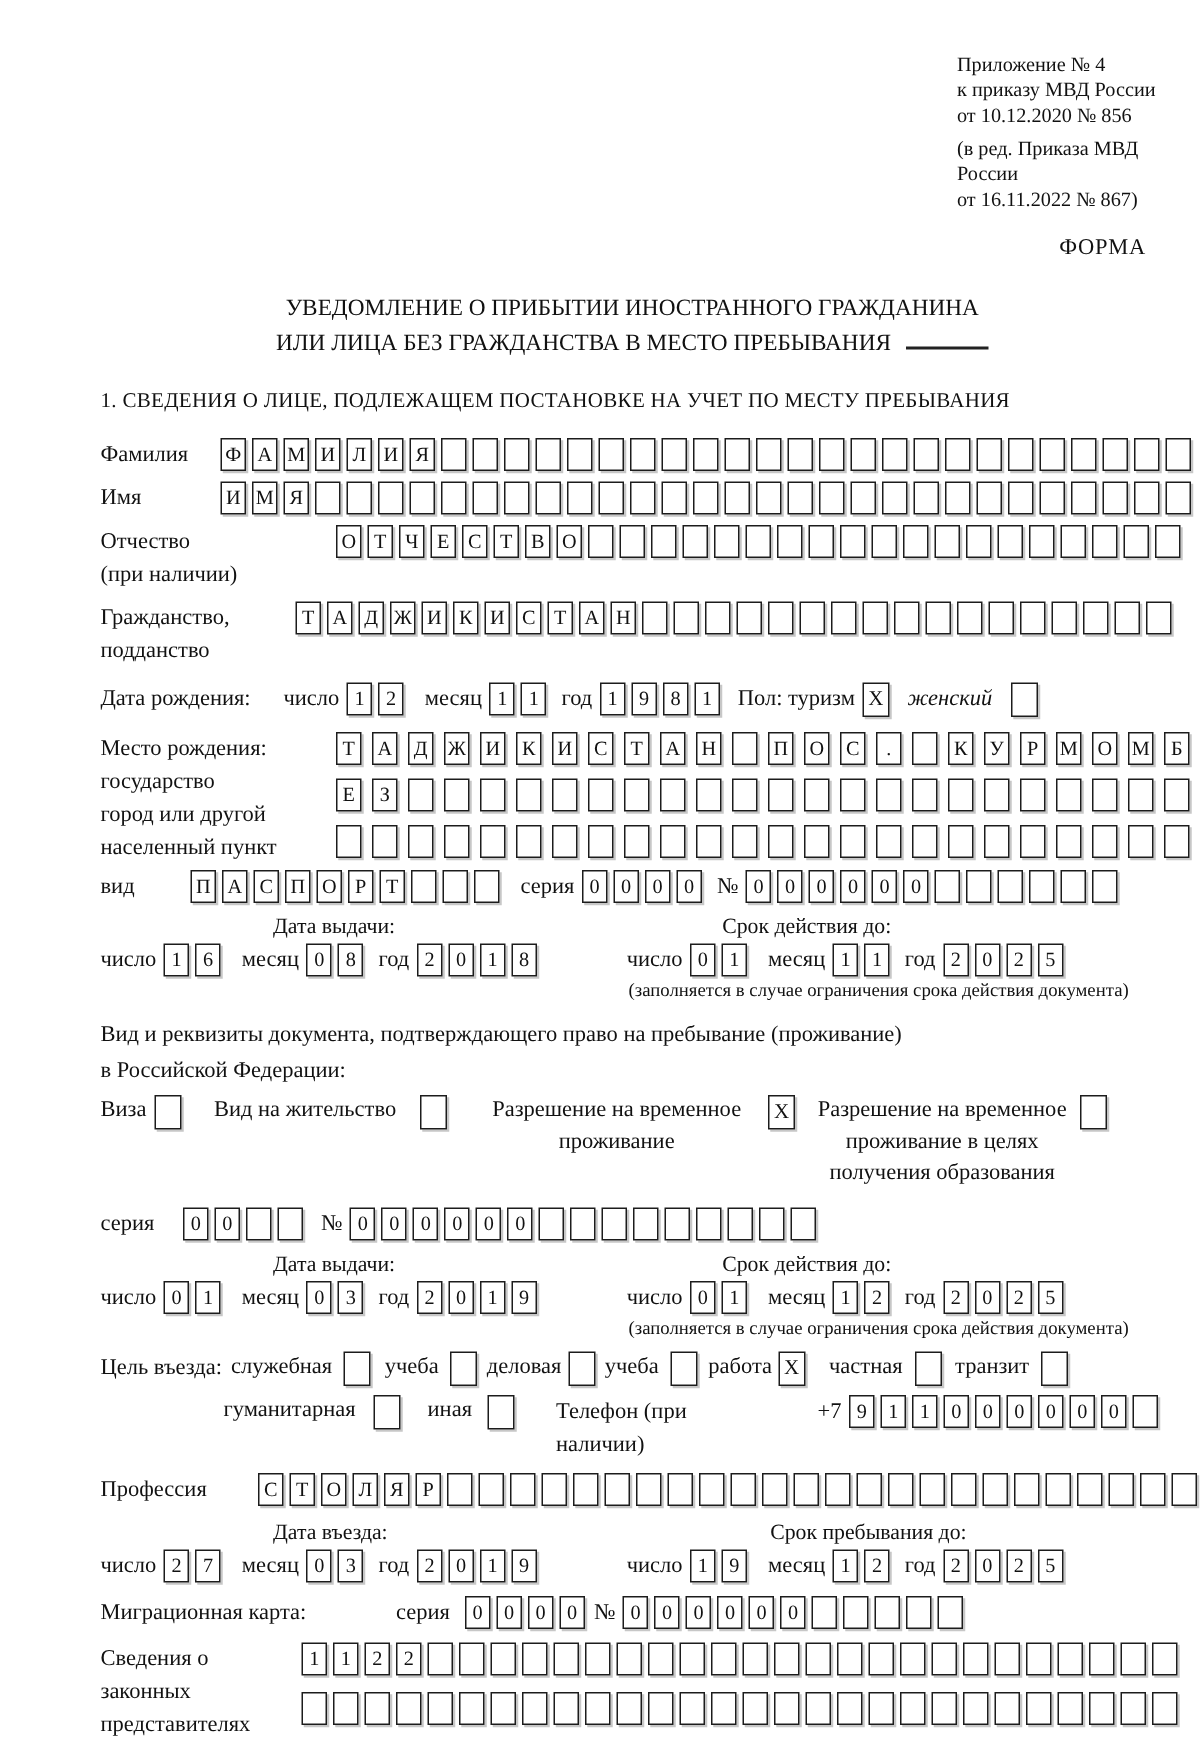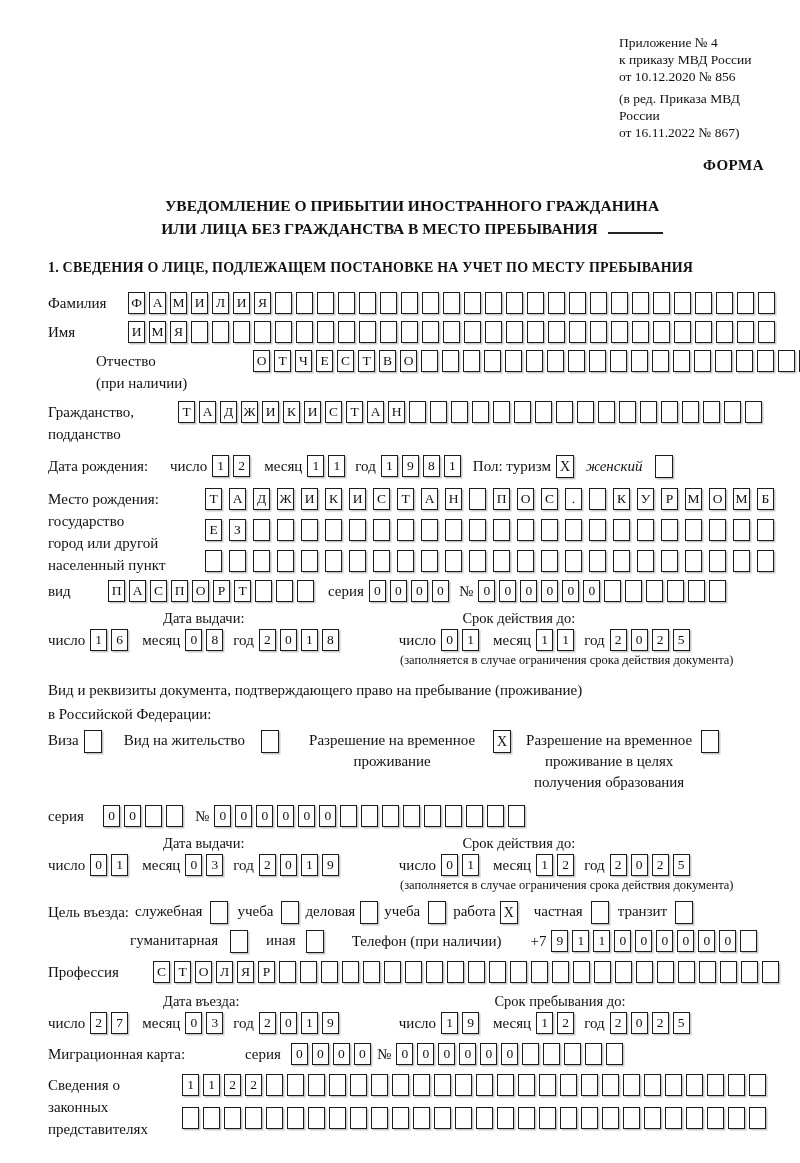--- a/index.html
+++ b/index.html
@@ -1,21 +1,21 @@
 <!DOCTYPE html>
 <html><head>
 <meta charset="utf-8">
 <style>
   html,body{margin:0;padding:0;background:#fff;}
   .page{
     width:800px;height:1163px;box-sizing:border-box;position:relative;
-    padding:34px 24px 10px 48px;background:#fff;color:#111;
+    padding:34px 24px 10px 67px;background:#fff;color:#111;
     font-family:"Liberation Serif","DejaVu Serif",serif;font-size:15px;overflow:hidden;
   }
-  .b{font-weight:bold;}
+  .b{font-weight:normal;}
   .annex{margin-left:571px;line-height:17px;font-size:13.5px;}
   .annex .gap{margin-top:5px;}
   .forma{margin-top:16px;text-align:right;padding-right:12px;font-size:15px;letter-spacing:.5px;}
   .title{margin-top:20px;text-align:center;font-size:15.5px;line-height:23px;}
   .uline{display:inline-block;width:55px;border-bottom:2px solid #222;margin-left:10px;vertical-align:baseline;}
   .section{margin-top:20px;font-size:14px;letter-spacing:.2px;}
   .frow{display:flex;align-items:flex-start;margin-top:7px;}
   .lbl{flex:none;line-height:22px;}
   .lbl2{line-height:21px;}
   .cellrow{display:flex;flex:none;}
@@ -130,21 +130,21 @@
         <span class="cell"></span>
         <span class="cell"></span>
         <span class="cell"></span>
         <span class="cell"></span>
         <span class="cell"></span>
         <span class="cell"></span>
       </span>
   </div>
 
   <div class="frow">
-    <span class="lbl" style="width:157px;margin-left:48px;">
+    <span class="lbl" style="width:157px;">
       <span class="lbl2">Отчество</span><br>
       <span class="lbl2">(при наличии)</span>
     </span>
     <span class="cellrow">
         <span class="cell">О</span>
         <span class="cell">Т</span>
         <span class="cell">Ч</span>
         <span class="cell">Е</span>
         <span class="cell">С</span>
         <span class="cell">Т</span>

